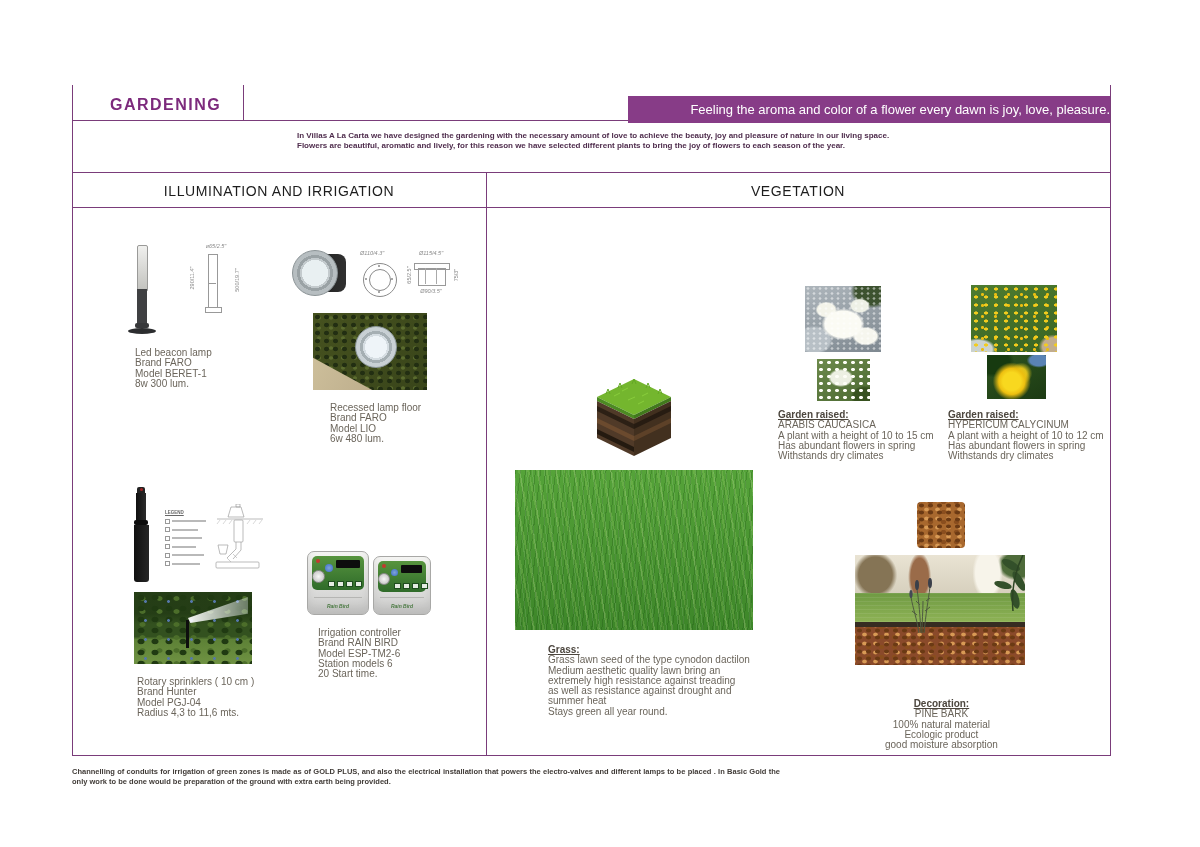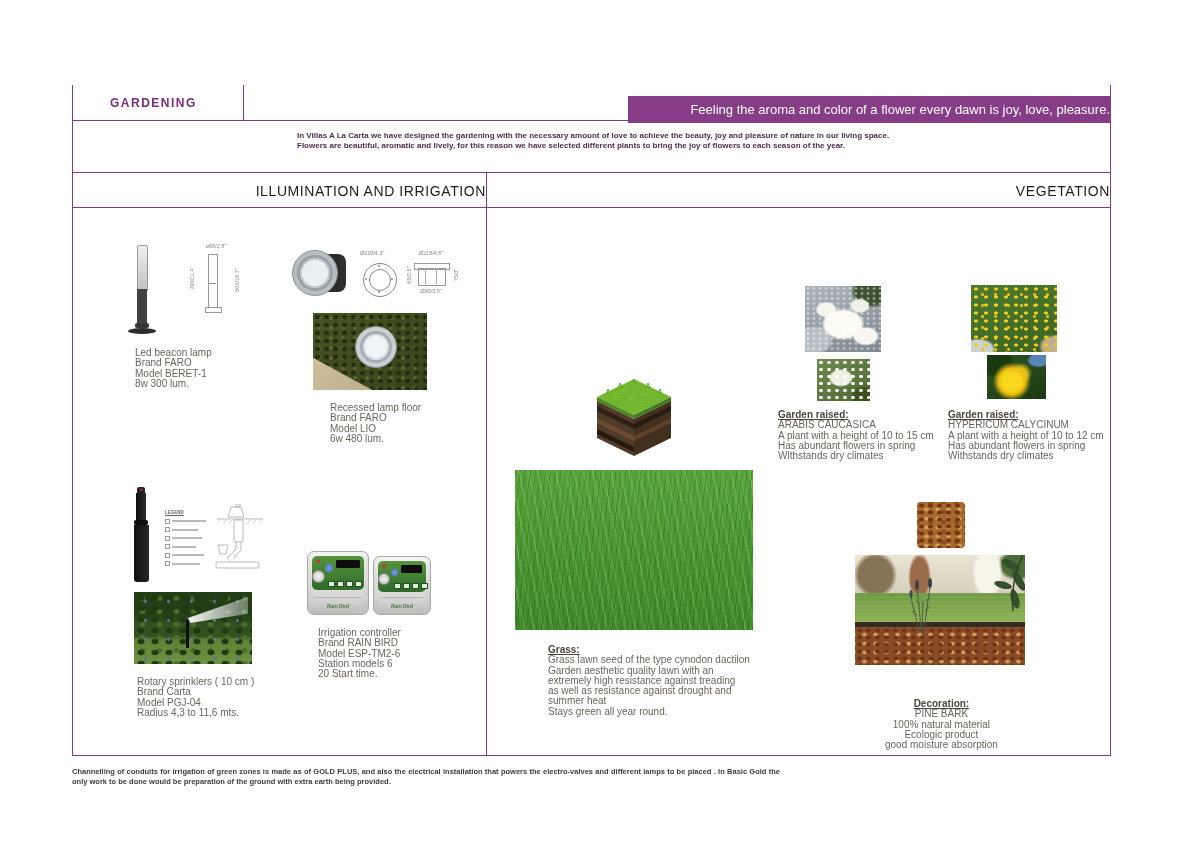--- a/index.html
+++ b/index.html
@@ -9,24 +9,24 @@
     --intro-text:#4f2d4d;
     --body-text:#6b655b;
   }
   html,body{margin:0;padding:0;background:#ffffff;}
   .page{position:relative;width:1200px;height:847px;background:#fff;overflow:hidden;
         font-family:"Liberation Sans", sans-serif;}
   .abs{position:absolute;}
   .line{position:absolute;background:var(--border-purple);}
   .banner{position:absolute;background:var(--accent-purple);color:#fff;
           font-size:13px;text-align:right;}
-  .gard-title{position:absolute;color:var(--title-purple);font-size:12px;font-weight:bold;
+  .gard-title{position:absolute;color:var(--title-purple);font-size:16px;font-weight:bold;
           letter-spacing:1.5px;}
   .intro{position:absolute;color:var(--intro-text);font-size:8px;font-weight:bold;line-height:10px;}
-  .sec-title{position:absolute;color:#1d1d1d;font-size:14px;letter-spacing:.6px;text-align:right;}
+  .sec-title{position:absolute;color:#1d1d1d;font-size:14px;letter-spacing:.6px;text-align:center;}
   .cap{position:absolute;color:var(--body-text);font-size:10px;line-height:10.3px;}
   .vhead{font-weight:bold;text-decoration:underline;color:#4c463e;}
   .dim{position:absolute;color:#8a8a8a;font-size:5.5px;line-height:6px;white-space:nowrap;}
   .rot{transform:rotate(-90deg);transform-origin:center;}
   .circ{position:absolute;border:0.6px solid #8a8a8a;border-radius:50%;}
   .outl{position:absolute;border:0.6px solid #999;}
   
   .photo{position:absolute;overflow:hidden;}
   .grass-big{background:
       repeating-linear-gradient(83deg, rgba(255,255,255,.10) 0 1px, rgba(0,0,0,0) 1px 6px),
@@ -247,21 +247,21 @@
     </svg>
   </div>
 
   <div class="photo sprink-photo" style="left:134px;top:592px;width:118px;height:72px;">
     <div class="abs" style="left:52px;top:28px;width:3px;height:28px;background:#0e0e0e;"></div>
     <div class="spray" style="left:54px;top:5px;width:60px;height:27px;"></div>
   </div>
 
   <div class="cap" style="left:137px;top:677px;">
       <div>Rotary sprinklers ( 10 cm )</div>
-      <div>Brand Carta</div>
+      <div>Brand Hunter</div>
       <div>Model PGJ-04</div>
       <div>Radius 4,3 to 11,6 mts.</div>
     </div>
 
   <div class="abs" style="left:307px;top:551px;width:132px;height:66px;">
     <div class="ctrl" style="left:0;top:0;width:60px;height:62px;">
       <div class="panel">
         <div class="dotr"></div>
         <div class="dotb"></div>
         <div class="disp"></div>
@@ -316,21 +316,21 @@
     <polygon points="40,48 77,30 77,35 40,53" fill="#271c12"></polygon>
     <polygon points="40,60 77,42 77,47 40,65" fill="#5d4128"></polygon>
   </svg>
 
   <div class="photo grass-big" style="left:515px;top:470px;width:238px;height:160px;"></div>
 
   <div class="cap" style="left:548px;top:645px;">
     <div class="vhead">Grass:</div>
     <div>
         <div>Grass lawn seed of the type cynodon dactilon</div>
-        <div>Garden aesthetic quality lawn with an</div>
+        <div>Medium aesthetic quality lawn bring an</div>
         <div>extremely high resistance against treading</div>
         <div>as well as resistance against drought and</div>
         <div>summer heat</div>
         <div>Stays green all year round.</div>
       </div>
   </div>
 
   <div class="photo arabis1" style="left:805px;top:286px;width:76px;height:66px;"></div>
   <div class="photo arabis2" style="left:817px;top:359px;width:53px;height:42px;"></div>
 

